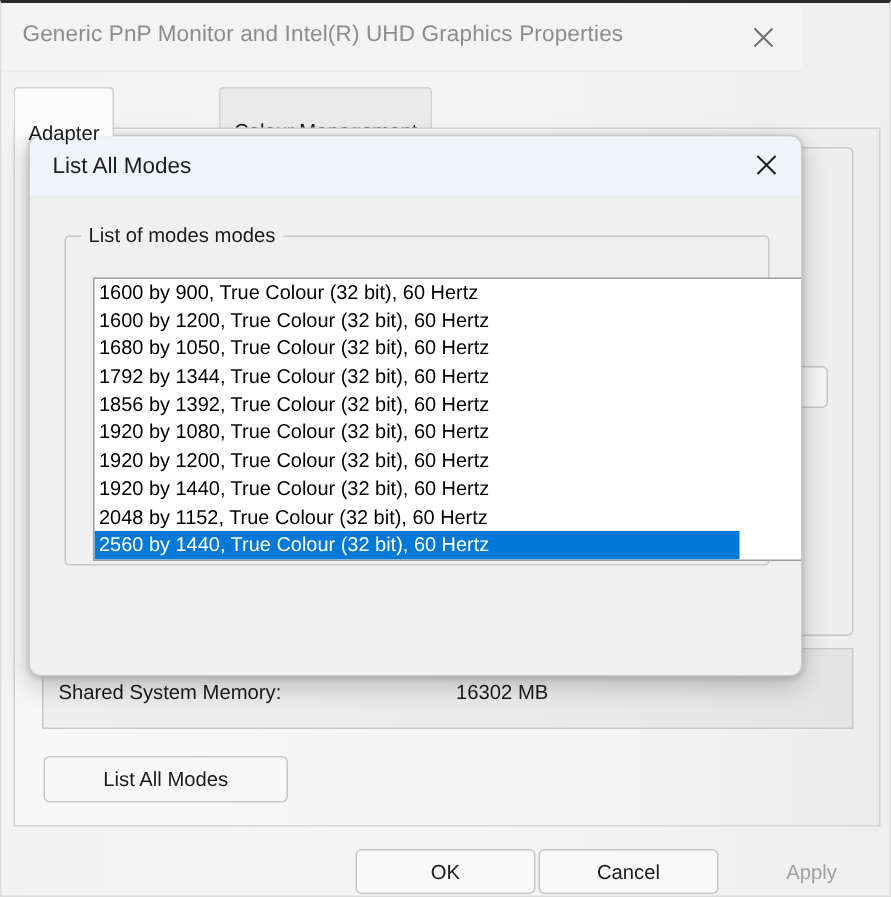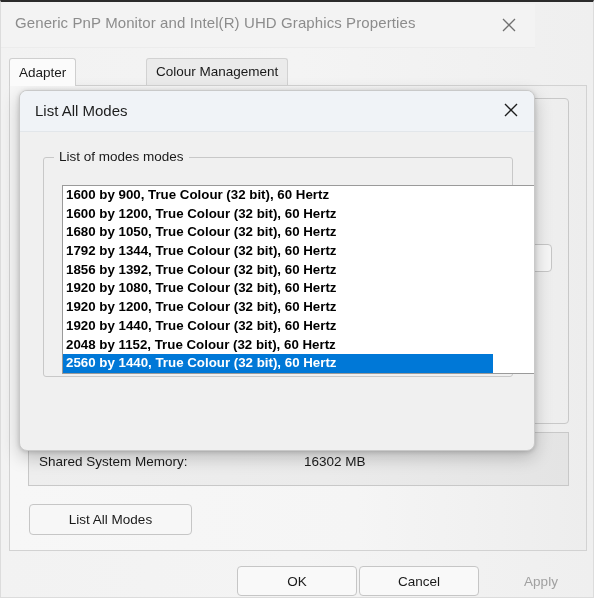--- a/index.html
+++ b/index.html
@@ -65,21 +65,21 @@
     left: 8px;
     top: 56px;
     height: 28px;
     width: 578px;
   }
   .tab {
     position: absolute;
     top: 0;
     height: 27px;
     line-height: 26px;
-    padding: 0 9px;
+    padding: 16px 9px;
     font-size: 13.5px;
     box-sizing: border-box;
     border: 1px solid #d2d2d2;
     border-bottom: none;
     background: #ebebeb;
     color: #1a1a1a;
     border-radius: 3px 3px 0 0;
     white-space: nowrap;
     cursor: default;
   }
@@ -270,21 +270,20 @@
   #modes-listbox {
     position: absolute;
     left: 42px;
     top: 94px;
     width: 508px;
     height: 189px;
     box-sizing: border-box;
     border: 1px solid #9a9a9a;
     background: #ffffff;
     overflow: hidden;
-    font-weight: bold;
   }
   #modes-list {
     position: absolute;
     left: 0; top: 0;
     width: 430px;
     height: 100%;
   }
   .mode-row {
     height: 18.7px;
     line-height: 18.7px;

